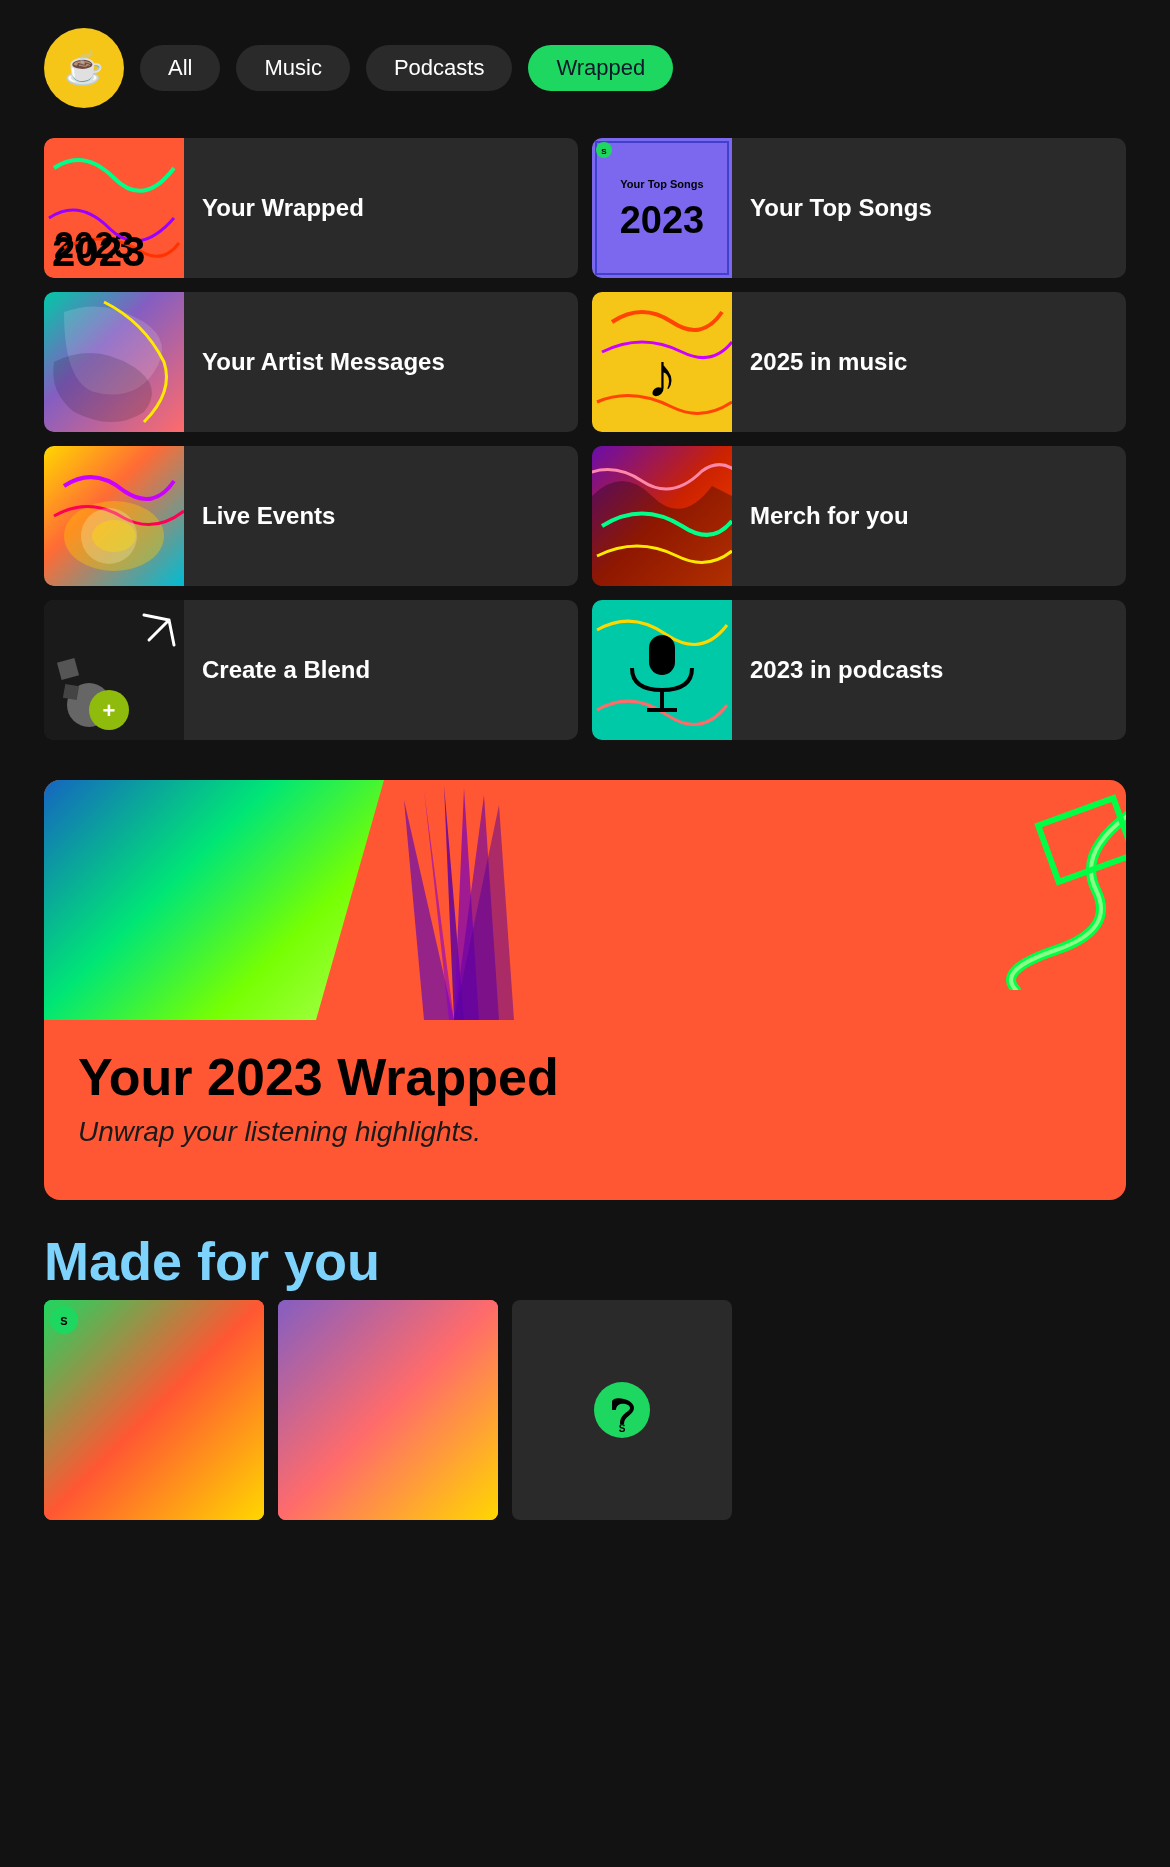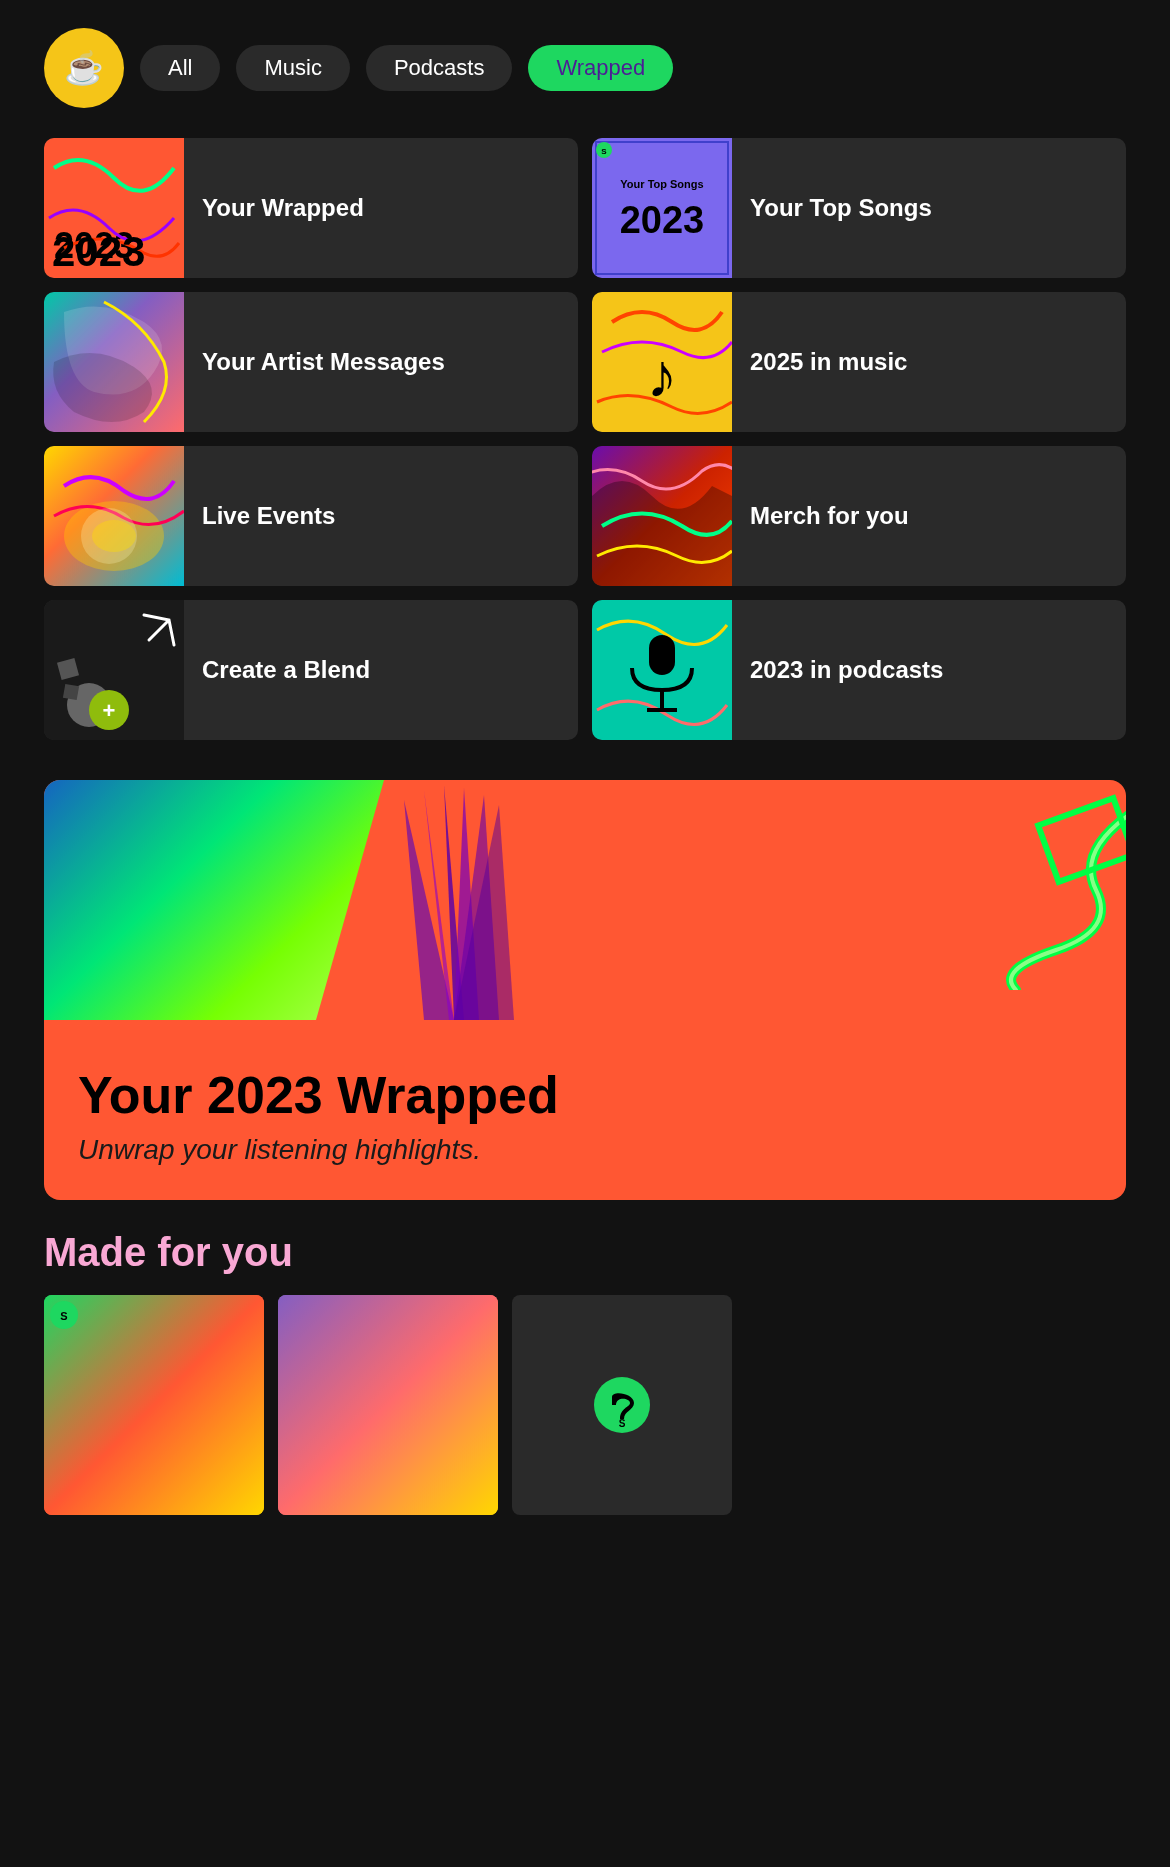--- a/index.html
+++ b/index.html
@@ -41,21 +41,21 @@
       cursor: pointer;
       border: none;
       white-space: nowrap;
     }
     .filter-pill.inactive {
       background: #2a2a2a;
       color: #fff;
     }
     .filter-pill.active {
       background: #1ed760;
-      color: #4c1d95;
+      color: #0f172a;
     }
 
     
     .grid-section {
       padding: 10px 44px 20px 44px;
       display: grid;
       grid-template-columns: 1fr 1fr;
       gap: 14px;
     }
     .playlist-card {
@@ -131,43 +131,43 @@
       width: 340px;
       height: 240px;
       background: linear-gradient(135deg, #1565c0 0%, #00e676 40%, #76ff03 70%, #b2ff59 100%);
       clip-path: polygon(0 0, 100% 0, 80% 100%, 0 100%);
     }
     .hero-text-area {
       position: absolute;
       bottom: 0;
       left: 0;
       right: 0;
-      padding: 28px 34px 34px 34px;
+      padding: 28px 34px 52px 34px;
     }
     .hero-title {
       font-size: 52px;
       font-weight: 900;
       color: #000;
       line-height: 1.1;
       margin-bottom: 10px;
     }
     .hero-subtitle {
       font-size: 28px;
       color: #1a1a1a;
       font-weight: 400;
       font-style: italic;
     }
 
     
     .section-title {
-      font-size: 40px;
+      font-size: 54px;
       font-weight: 900;
-      color: #f9a8d4;
+      color: #7dd3fc;
       padding: 0 44px;
-      margin-bottom: 20px;
+      margin-bottom: 8px;
     }
     .cards-row {
       display: flex;
       gap: 14px;
       padding: 0 44px;
       overflow: hidden;
     }
     .small-card {
       width: 220px;
       height: 220px;

